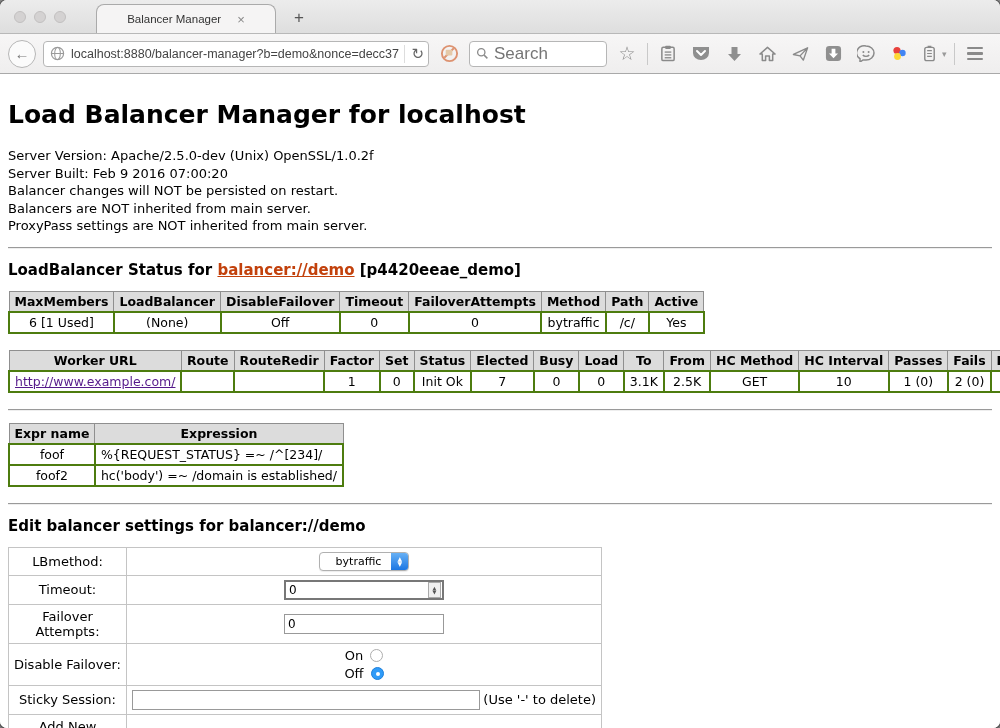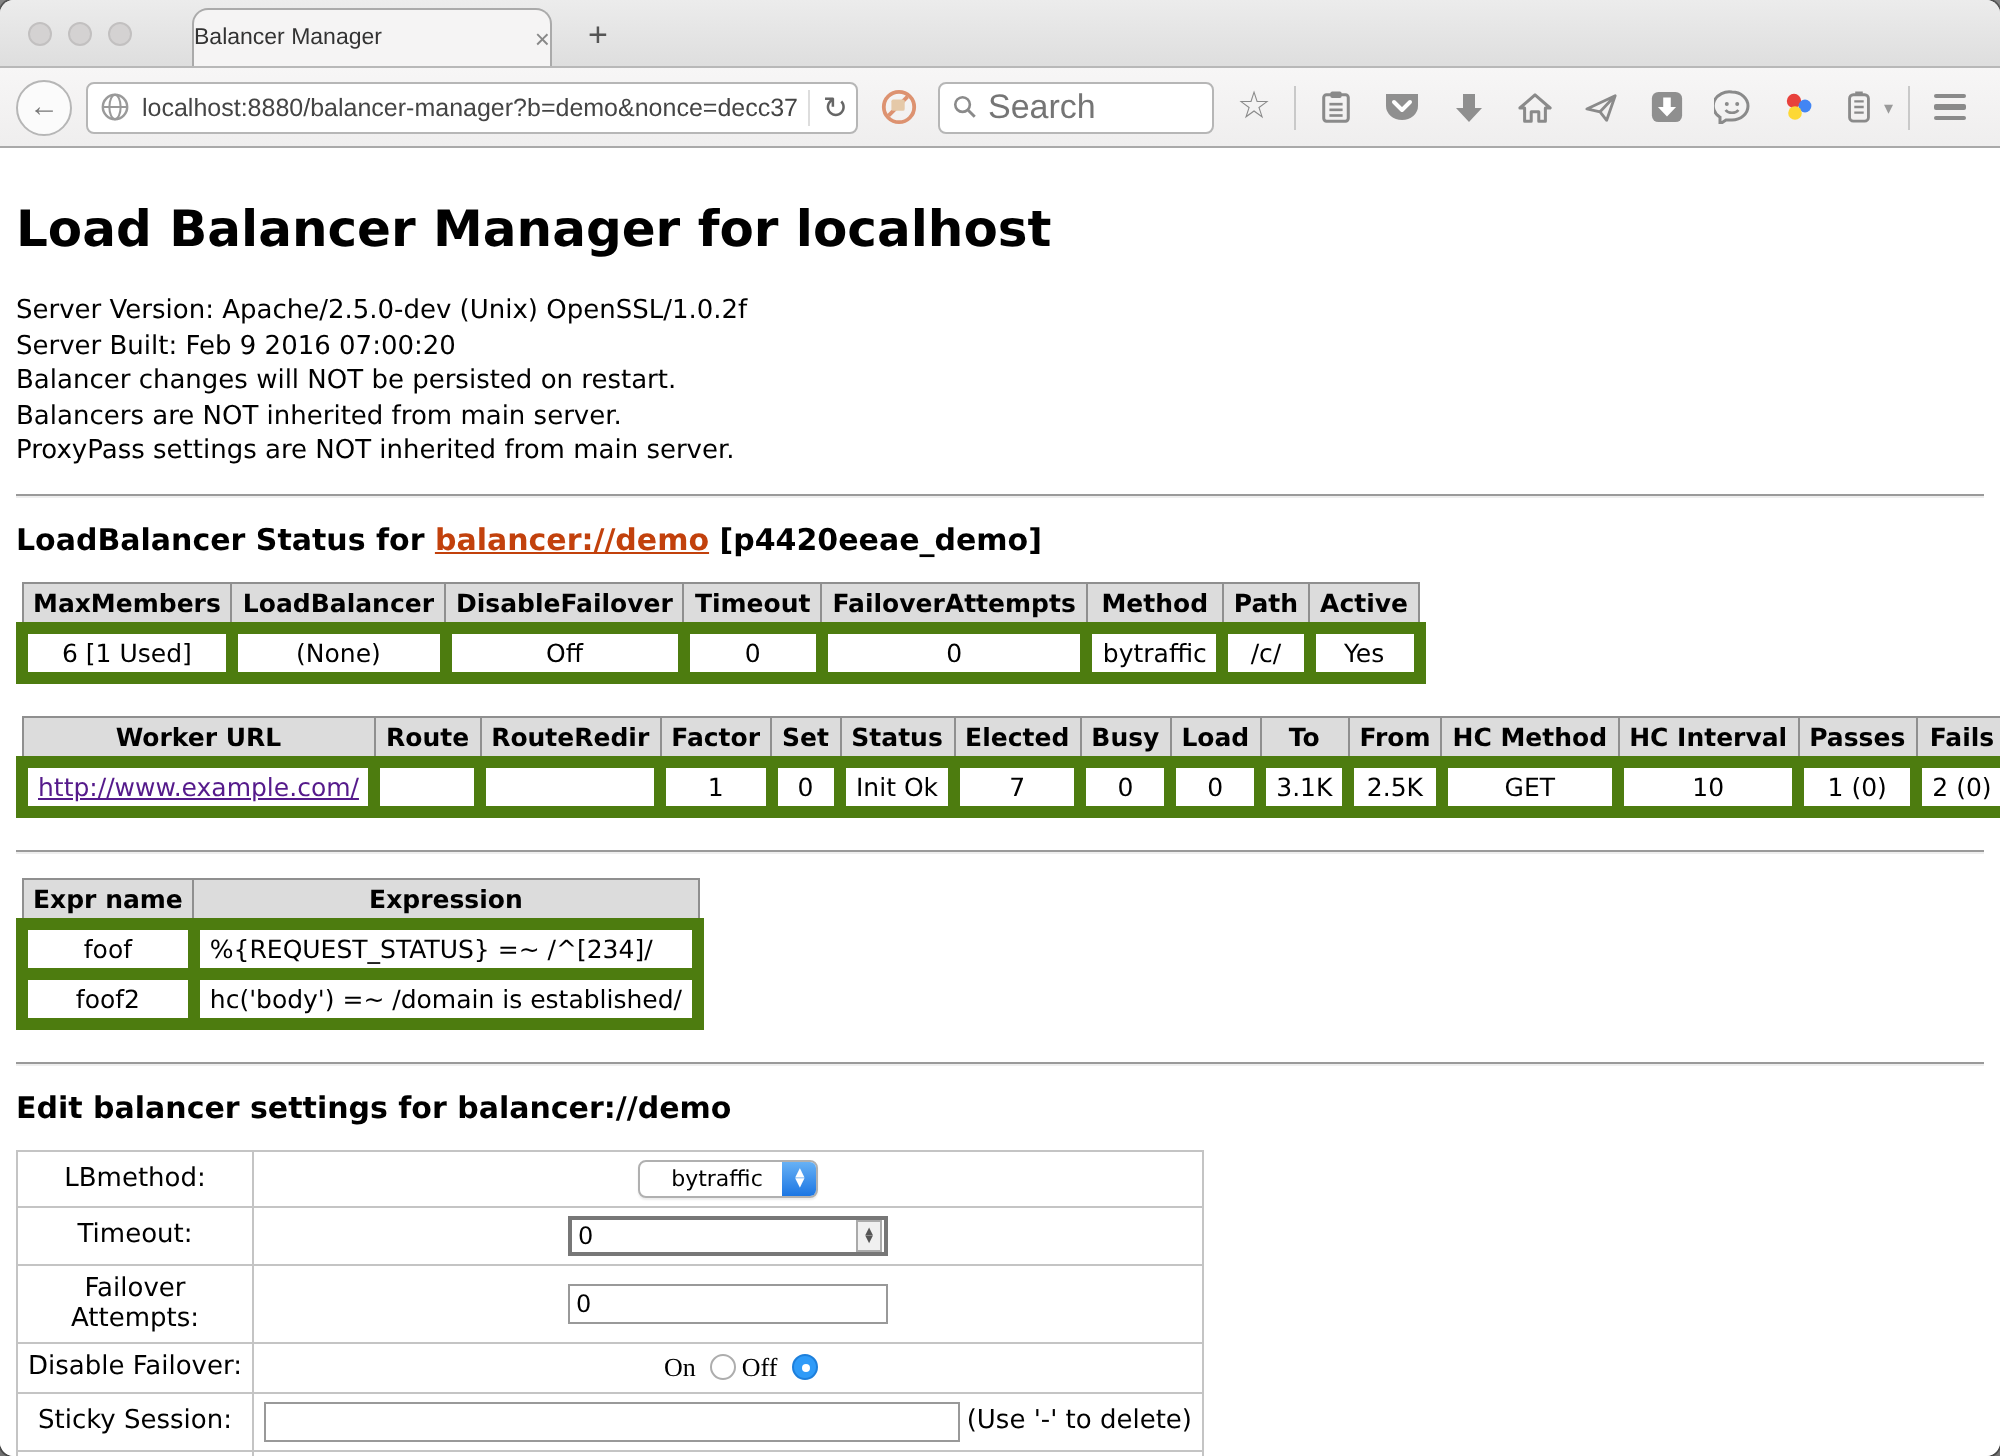--- a/index.html
+++ b/index.html
@@ -6,21 +6,21 @@
   html,body { width:1000px; height:728px; background:#8a8a8a; font-family:"Liberation Sans",sans-serif; overflow:hidden; }
   .window { width:1000px; height:728px; border-radius:7px; overflow:hidden; background:#fff;
             box-shadow:0 0 0 1px rgba(0,0,0,.35), 0 8px 20px rgba(0,0,0,.4); display:flex; flex-direction:column; }
 
   
   .titlebar { height:34px; background:linear-gradient(#ececec,#dedede); position:relative; flex:none;
               border-bottom:1px solid #b8b8b8; display:flex; align-items:flex-end; }
   .traffic { position:absolute; top:11px; left:14px; display:flex; gap:8px; }
   .traffic span { width:12px; height:12px; border-radius:50%; background:#d4d2d2; border:1px solid #c2c0c0; }
   .tab { margin-left:96px; width:180px; height:29px; background:#f5f4f4; border:1px solid #aaa; border-bottom:none;
-         border-radius:8px 8px 0 0; display:flex; align-items:center; justify-content:space-between; gap:2px; position:relative; }
+         border-radius:8px 8px 0 0; display:flex; align-items:center; justify-content:center; gap:2px; position:relative; }
   .tab-title { font-size:11.5px; color:#333; }
   .tab-close { font-size:13px; color:#888; margin-left:14px; cursor:default; }
   .newtab { font-size:17px; color:#555; margin:0 0 5px 18px; }
 
   
   .navbar { height:40px; background:linear-gradient(#f7f6f6,#efeeee); border-bottom:1px solid #a9a9a9;
             display:flex; align-items:center; padding:0 8px; gap:7px; flex:none; }
   .back-btn { width:28px; height:28px; border-radius:50%; background:#fbfbfb; border:1px solid #b6b6b6;
               display:flex; align-items:center; justify-content:center; color:#777; font-size:15px; flex:none; }
   .urlbar { width:386px; height:26px; background:#fff; border:1px solid #b6b6b6; border-radius:4px;
@@ -41,41 +41,41 @@
   .content { flex:1; background:#fff; padding:20px 8px 0 8px; font-family:"DejaVu Sans",sans-serif; color:#000; overflow:hidden; }
   h1.pagetitle { font-size:25px; font-weight:bold; letter-spacing:0; margin:6px 0 18px 0; }
   .srvline { font-size:13px; line-height:17.5px; }
   hr.rule { border:none; border-top:1px solid #9a9a9a; border-bottom:1px solid #eee; height:2px; background:#c9c9c9; margin:12px 0; }
   .sect-head { font-size:15px; font-weight:bold; margin:10px 0 12px 0; }
   a.plink { color:#c2410c; font-weight:bold; }
   a.wlink { color:#551a8b; font-weight:normal; }
 
   table.data { border-collapse:collapse; font-size:12.5px; margin-bottom:16px; }
   table.data th { background:#dcdcdc; border:1px solid #8f8f8f; padding:2px 5px; font-weight:bold; white-space:nowrap; }
-  table.data td { border:6px solid #4d7c0f; padding:2px 5px; text-align:center; white-space:nowrap; height:20px; }
+  table.data td { border:2px solid #4d7c0f; padding:2px 5px; text-align:center; white-space:nowrap; height:20px; }
   table.data td.left { text-align:left; }
   td.mw45 { min-width:45px; } td.mw78 { min-width:78px; } td.mw44 { min-width:44px; }
 
   
   table.form { border-collapse:collapse; width:594px; font-size:13px; border:1px solid #9e9e9e; margin-bottom:14px; }
   table.form td { border:1px solid #c4c4c4; padding:4px 5px; height:24px; }
   td.flabel { width:118px; text-align:center; }
   td.ffield { text-align:left; }
   .center-wrap { display:flex; justify-content:center; align-items:center; }
   .mac-select { display:inline-flex; align-items:stretch; border:1px solid #b0b0b0; border-radius:4px; background:#fff; height:19px; overflow:hidden; box-shadow:0 1px 1px rgba(0,0,0,.08); }
   .mac-select .sel-label { font-size:11px; padding:2px 10px 0 16px; color:#000; }
   .mac-select .stepper { width:17px; background:linear-gradient(#67b1f5,#1c76e3); color:#fff; display:flex; flex-direction:column; align-items:center; justify-content:center; font-size:6px; line-height:5px; }
   .num-input { width:160px; height:20px; border:2px solid #777; background:#fff; display:flex; align-items:center; justify-content:space-between; font-size:12px; padding-left:3px; }
   .spinner { width:13px; height:16px; border:1px solid #aaa; background:#f0f0f0; margin-right:1px; display:flex; flex-direction:column; align-items:center; justify-content:center; font-size:5px; line-height:4px; color:#555; }
   input.plain { width:160px; height:20px; border:1px solid #999; font-size:12px; padding:0 3px; font-family:"DejaVu Sans",sans-serif; }
   input.sticky { width:348px; height:20px; border:1px solid #999; font-size:12px; padding:0 3px; }
   .radio { width:13px; height:13px; border-radius:50%; border:1px solid #adadad; background:#fff; display:inline-block; position:relative; }
   .radio.checked { background:#2f9bf8; border-color:#1d7fdb; }
   .radio.checked::after { content:""; position:absolute; left:4px; top:4px; width:4px; height:4px; border-radius:50%; background:#fff; }
-  .radio-lines { display:flex; flex-direction:row; gap:3px; align-items:center; margin:0 auto; width:64px;font-family:Liberation Serif, serif; }
+  .radio-lines { display:flex; flex-direction:column; gap:3px; align-items:center; margin:0 auto; width:64px; }
   .radio-line { display:flex; align-items:center; gap:7px; }
   .sticky-row { display:flex; align-items:center; }
   .sticky-hint { margin-left:auto; font-size:13px; }
   svg { display:block; }
 </style>
 </head>
 <body>
 
 <div class="window">
 

